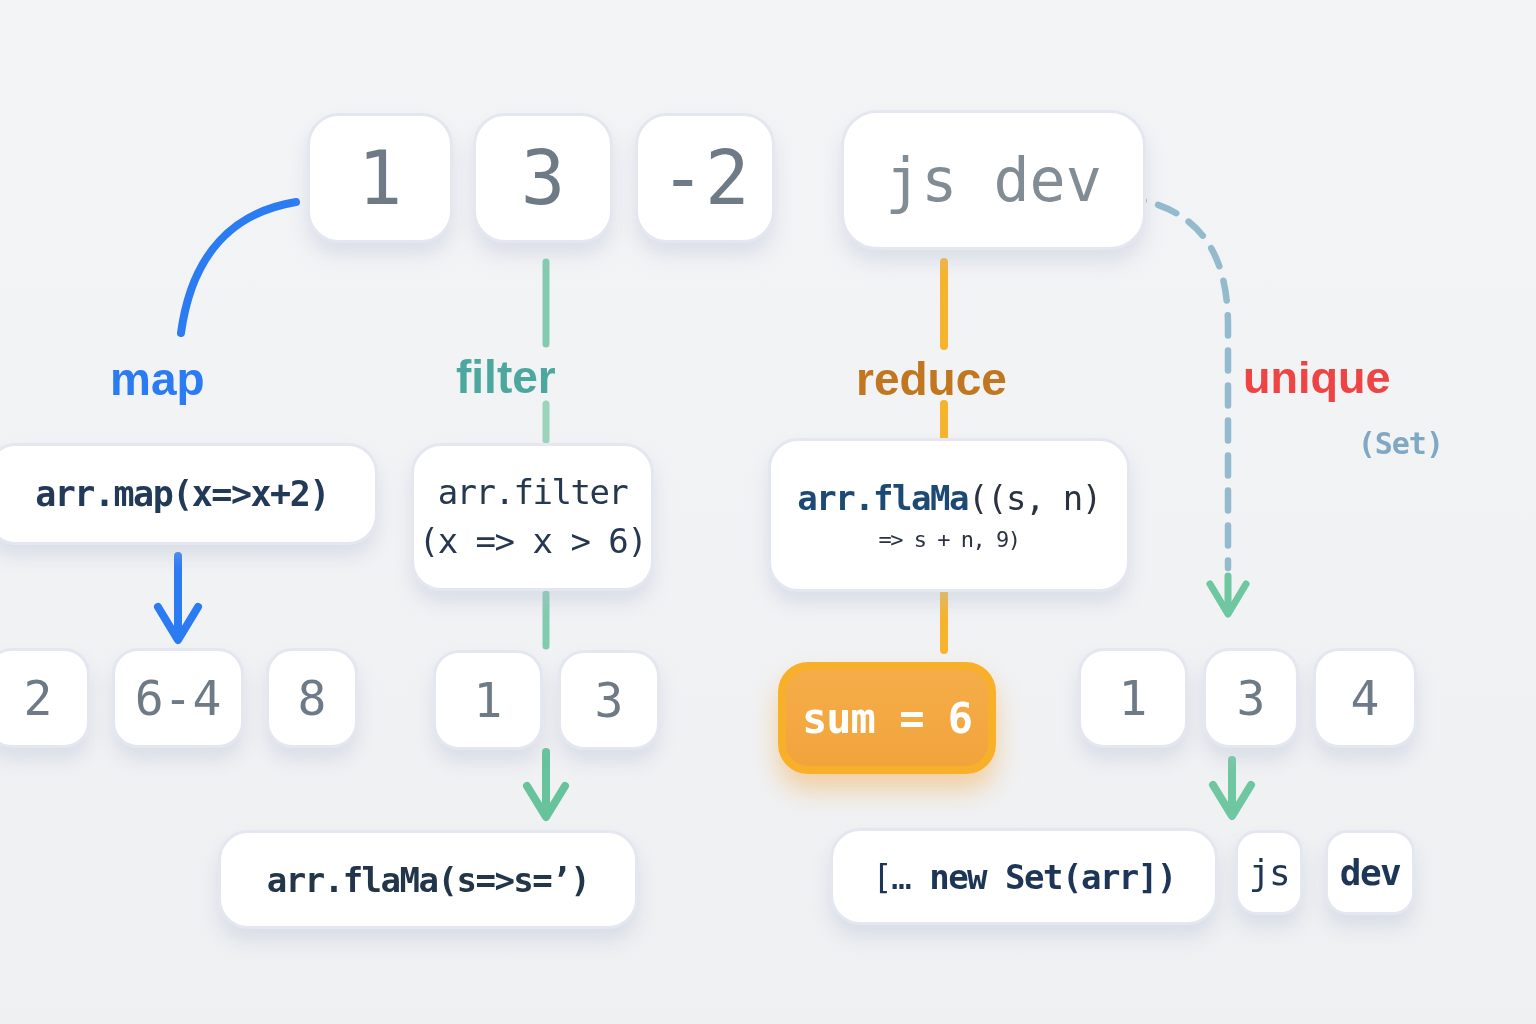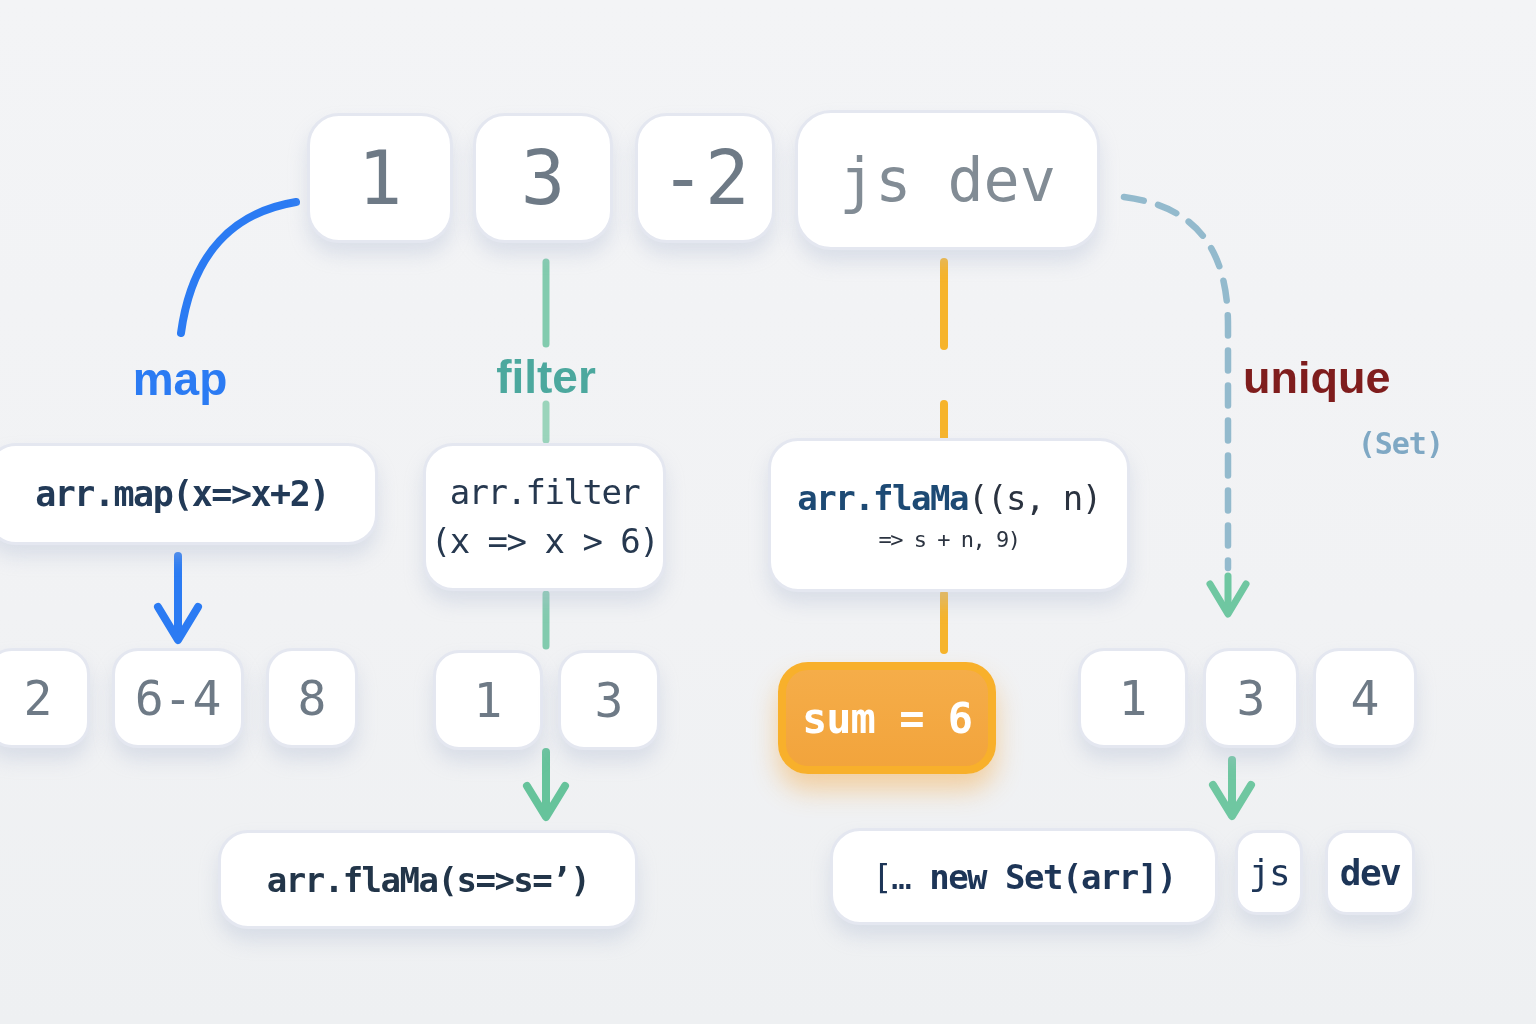--- a/index.html
+++ b/index.html
@@ -16,25 +16,25 @@
     box-shadow:0 12px 18px rgba(182,192,212,.38);
     display:flex;align-items:center;justify-content:center;
     box-sizing:border-box;
   }
   .num{font-family:"DejaVu Sans Mono","Liberation Mono",monospace;color:#6e7a86;}
   .code{font-family:"DejaVu Sans Mono","Liberation Mono",monospace;color:#26384f;letter-spacing:-1.5px;}
   .codebox{flex-direction:column;line-height:1.45;}
   .top-num{font-size:74px;}
   .jsdev{font-size:60px;color:#828c95;}
   .res-num{font-size:48px;}
-  .label{position:absolute;z-index:2;font-weight:bold;text-align:center;}
+  .label{position:absolute;z-index:2;font-weight:bold;}
   .lbl-map{color:#2b7bf3;font-size:46px;}
   .lbl-filter{color:#4ca89e;font-size:46px;}
   .lbl-reduce{color:#c0771f;font-size:46px;}
-  .lbl-unique{color:#7f1d1d;font-size:45px;text-align:left;}
+  .lbl-unique{color:#ef4444;font-size:45px;text-align:left;}
   .lbl-set{color:#7fa8c4;font-size:30px;font-family:"DejaVu Sans Mono","Liberation Mono",monospace;font-weight:bold;text-align:right;letter-spacing:-1px;}
   .code-bold{font-weight:bold;color:#1d4a74;}
   .code-plain{color:#2b3340;}
   .navy{color:#1d3557;}
   .navy-bold{color:#1d3557;font-weight:bold;}
   .sumbox{
     position:absolute;z-index:2;
     background:linear-gradient(180deg,#f5ad49 0%,#f2a43c 100%);
     border:8px solid #f8b02b;border-radius:30px;
     box-shadow:0 16px 26px rgba(243,167,61,.45);
@@ -76,34 +76,35 @@
 
   <div class="chip" style="left:307px;top:113px;width:146px;height:130px;border-radius:32px;">
     <span class="num top-num">1</span>
   </div>
   <div class="chip" style="left:473px;top:113px;width:140px;height:130px;border-radius:32px;">
     <span class="num top-num">3</span>
   </div>
   <div class="chip" style="left:635px;top:113px;width:140px;height:130px;border-radius:32px;">
     <span class="num top-num">-2</span>
   </div>
-  <div class="chip" style="left:795px;top:110px;width:305px;height:140px;border-radius:36px;">
+  <div class="chip" style="left:841px;top:110px;width:305px;height:140px;border-radius:36px;">
     <span class="num jsdev">js dev</span>
   </div>
 
   <div class="label lbl-map" style="left:110px;top:352px;width:140px;">map</div>
   <div class="label lbl-filter" style="left:456px;top:350px;width:180px;">filter</div>
+  <div class="label lbl-reduce" style="left:856px;top:352px;width:180px;">reduce</div>
   <div class="label lbl-unique" style="left:1243px;top:352px;width:200px;">unique</div>
   <div class="label lbl-set" style="left:1243px;top:426px;width:200px;">(Set)</div>
 
   <div class="chip" style="left:-14px;top:443px;width:392px;height:102px;border-radius:30px;">
     <span class="code" style="font-size:35px;font-weight:bold;color:#223a57;">arr.map(x=&gt;x+2)</span>
   </div>
 
-  <div class="chip codebox" style="left:423px;top:443px;width:243px;height:148px;border-radius:30px;">
+  <div class="chip codebox" style="left:411px;top:443px;width:243px;height:148px;border-radius:30px;">
     <span class="code" style="font-size:34px;">arr.filter</span>
     <span class="code" style="font-size:34px;">(x =&gt; x &gt; 6)</span>
   </div>
 
   <div class="chip codebox" style="left:768px;top:438px;width:362px;height:154px;border-radius:30px;">
     <span class="code" style="font-size:34px;"><span class="code-bold">arr.flaMa</span><span class="code-plain">((s, n)</span></span>
     <span class="code code-plain" style="font-size:22px;">=&gt; s + n, 9)</span>
   </div>
 
   <div class="chip" style="left:-14px;top:648px;width:104px;height:100px;border-radius:26px;">

